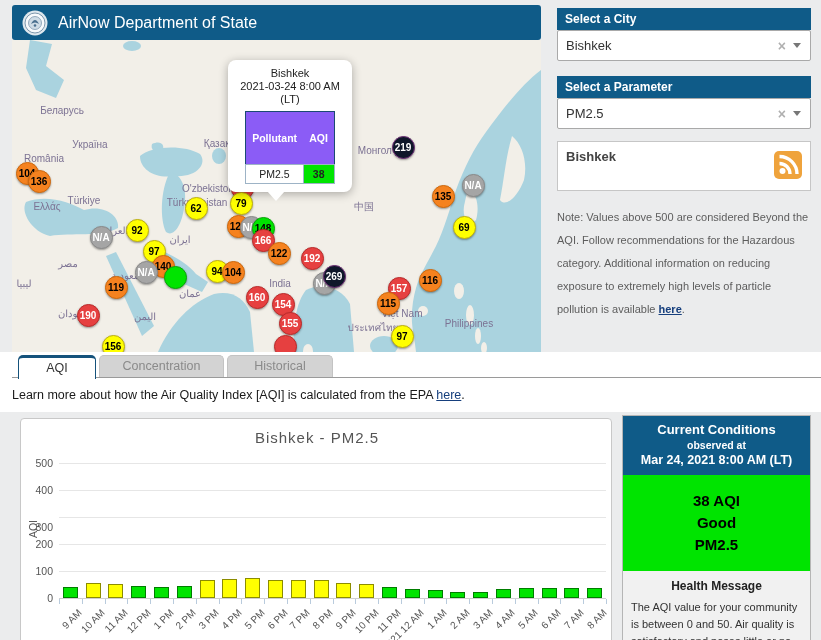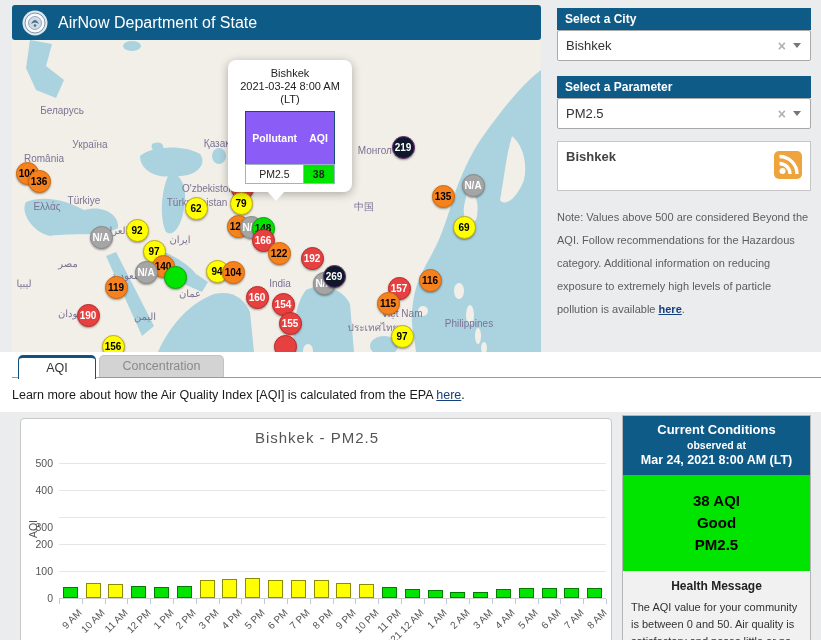--- a/index.html
+++ b/index.html
@@ -260,20 +260,21 @@
   </div>
 
   <div class="note">
     <span>Note: Values above 500 are considered Beyond the AQI. Follow recommendations for the Hazardous category. Additional information on reducing exposure to extremely high levels of particle pollution is available </span><a class="lnk">here</a><span>.</span>
   </div>
 
   <div class="tabband"></div>
   <div class="tabline"></div>
   <div class="tab active" style="left:18px; width:78px;">AQI</div>
   <div class="tab inactive" style="left:99px; width:125px;">Concentration</div>
+  <div class="tab inactive" style="left:227px; width:106px;">Historical</div>
 
   <div class="learn">
     <span>Learn more about how the Air Quality Index [AQI] is calculated from the EPA </span><a class="lnk2">here</a><span>.</span>
   </div>
 
   <div class="chart">
     <div class="ctitle">Bishkek - PM2.5</div>
     <div class="ylab">AQI</div>
     <div>
         <div class="ytick" style="top: 179px;">0</div>

